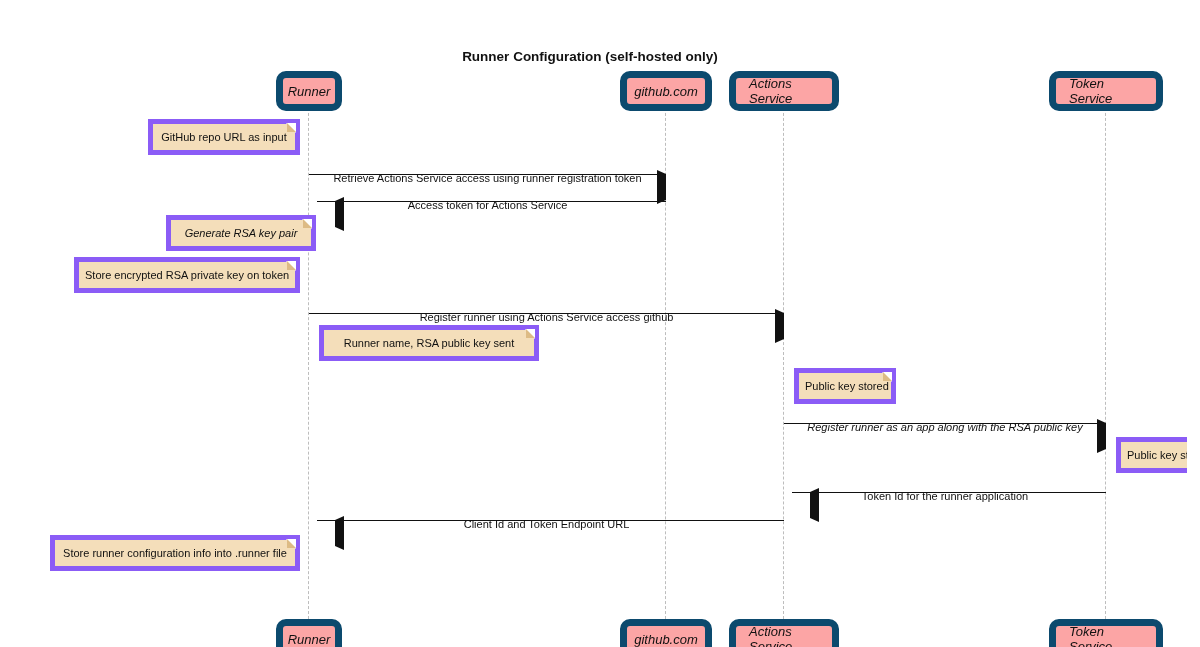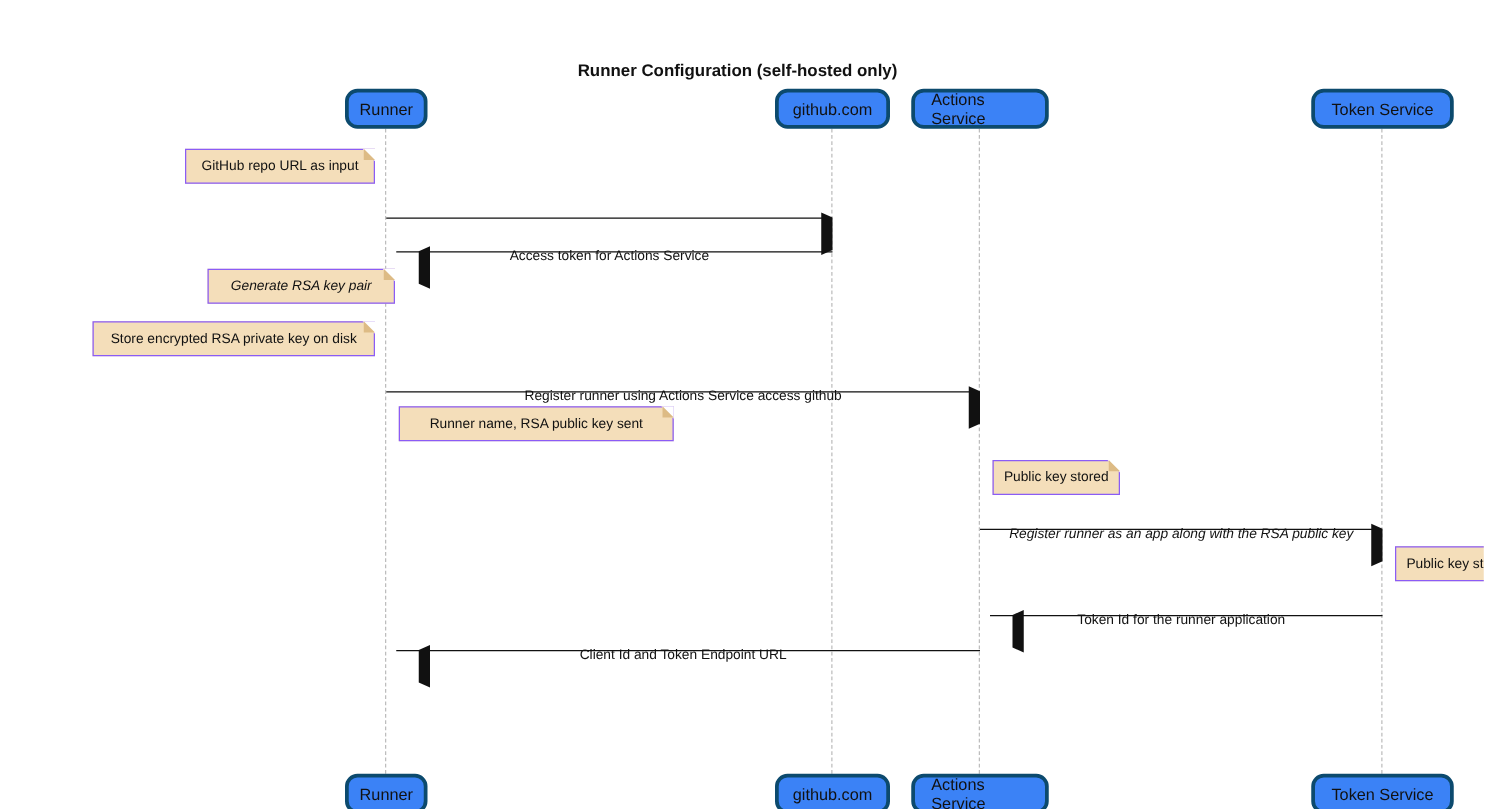--- a/index.html
+++ b/index.html
@@ -18,28 +18,29 @@
     left: 0;
     width: 1128px;
     text-align: center;
     font-size: 13.5px;
     font-weight: bold;
     color: #111111;
   }
   .participant {
     position: absolute;
     height: 32px;
-    background: #3b82f6;
-    border: 3px solid #0c4a6e;
+    background: #fca5a5;
+    border: 7px solid #0c4a6e;
     border-radius: 10px;
     display: flex;
     align-items: center;
     justify-content: center;
     font-size: 13px;
     color: #111111;
+    font-style: italic;
   }
   .lifeline {
     position: absolute;
     width: 0;
     border-left: 1px dashed #bdbdbd;
     top: 77px;
     height: 516px;
   }
   .msg-line {
     position: absolute;
@@ -64,21 +65,21 @@
   .arrowhead-left {
     position: absolute;
     width: 0; height: 0;
     border-top: 4px solid transparent;
     border-bottom: 4px solid transparent;
     border-right: 9px solid #111111;
   }
   .note {
     position: absolute;
     background: #f4deba;
-    border: 1px solid #8b5cf6;
+    border: 5px solid #8b5cf6;
     font-size: 11px;
     line-height: 13px;
     color: #111111;
     text-align: center;
     padding: 7px 6px 6px 6px;
     white-space: nowrap;
   }
   .note::before {
     content: "";
     position: absolute;
@@ -106,30 +107,31 @@
   <div class="lifeline" style="left:757px;"></div>
   <div class="lifeline" style="left:1079px;"></div>
 
   <div class="participant" style="left:250px; top:45px; width:66px;">Runner</div>
   <div class="participant" style="left:594px; top:45px; width:92px;">github.com</div>
   <div class="participant" style="left:703px; top:45px; width:110px;">Actions Service</div>
   <div class="participant" style="left:1023px; top:45px; width:114px;">Token Service</div>
 
   <div class="note" style="left:122px; top:93px; width:152px;">GitHub repo URL as input</div>
 
+  <div class="msg-label" style="left:283px; top:133px; width:357px;">Retrieve Actions Service access using runner registration token</div>
   <div class="msg-line" style="left:283px; top:148px; width:349px;"></div>
   <div class="arrowhead-right" style="left:631px; top:144px;"></div>
 
   <div class="msg-label" style="left:283px; top:160px; width:357px;">Access token for Actions Service</div>
   <div class="msg-line" style="left:291px; top:175px; width:349px;"></div>
   <div class="arrowhead-left" style="left:283px; top:171px;"></div>
 
   <div class="note" style="left:140px; top:189px; width:150px;font-style:italic;">Generate RSA key pair</div>
 
-  <div class="note" style="left:48px; top:231px; width:226px;">Store encrypted RSA private key on disk</div>
+  <div class="note" style="left:48px; top:231px; width:226px;">Store encrypted RSA private key on token</div>
 
   <div class="msg-label" style="left:283px; top:272px; width:475px;">Register runner using Actions Service access github</div>
   <div class="msg-line" style="left:283px; top:287px; width:467px;"></div>
   <div class="arrowhead-right" style="left:749px; top:283px;"></div>
 
   <div class="note" style="left:293px; top:299px; width:220px;">Runner name, RSA public key sent</div>
 
   <div class="note" style="left:768px; top:342px; width:102px;">Public key stored</div>
 
   <div class="msg-label" style="left:758px; top:382px; width:322px;font-style:italic;">Register runner as an app along with the RSA public key</div>
@@ -139,20 +141,21 @@
   <div class="note" style="left:1090px; top:411px; width:102px;">Public key stored</div>
 
   <div class="msg-label" style="left:758px; top:451px; width:322px;">Token Id for the runner application</div>
   <div class="msg-line" style="left:766px; top:466px; width:314px;"></div>
   <div class="arrowhead-left" style="left:758px; top:462px;"></div>
 
   <div class="msg-label" style="left:283px; top:479px; width:475px;">Client Id and Token Endpoint URL</div>
   <div class="msg-line" style="left:291px; top:494px; width:467px;"></div>
   <div class="arrowhead-left" style="left:283px; top:490px;"></div>
 
+  <div class="note" style="left:24px; top:509px; width:250px;">Store runner configuration info into .runner file</div>
 
 
   <div class="participant" style="left:250px; top:593px; width:66px; height:31px;">Runner</div>
   <div class="participant" style="left:594px; top:593px; width:92px; height:31px;">github.com</div>
   <div class="participant" style="left:703px; top:593px; width:110px; height:31px;">Actions Service</div>
   <div class="participant" style="left:1023px; top:593px; width:114px; height:31px;">Token Service</div>
 
 </div>
 
 </body></html>

